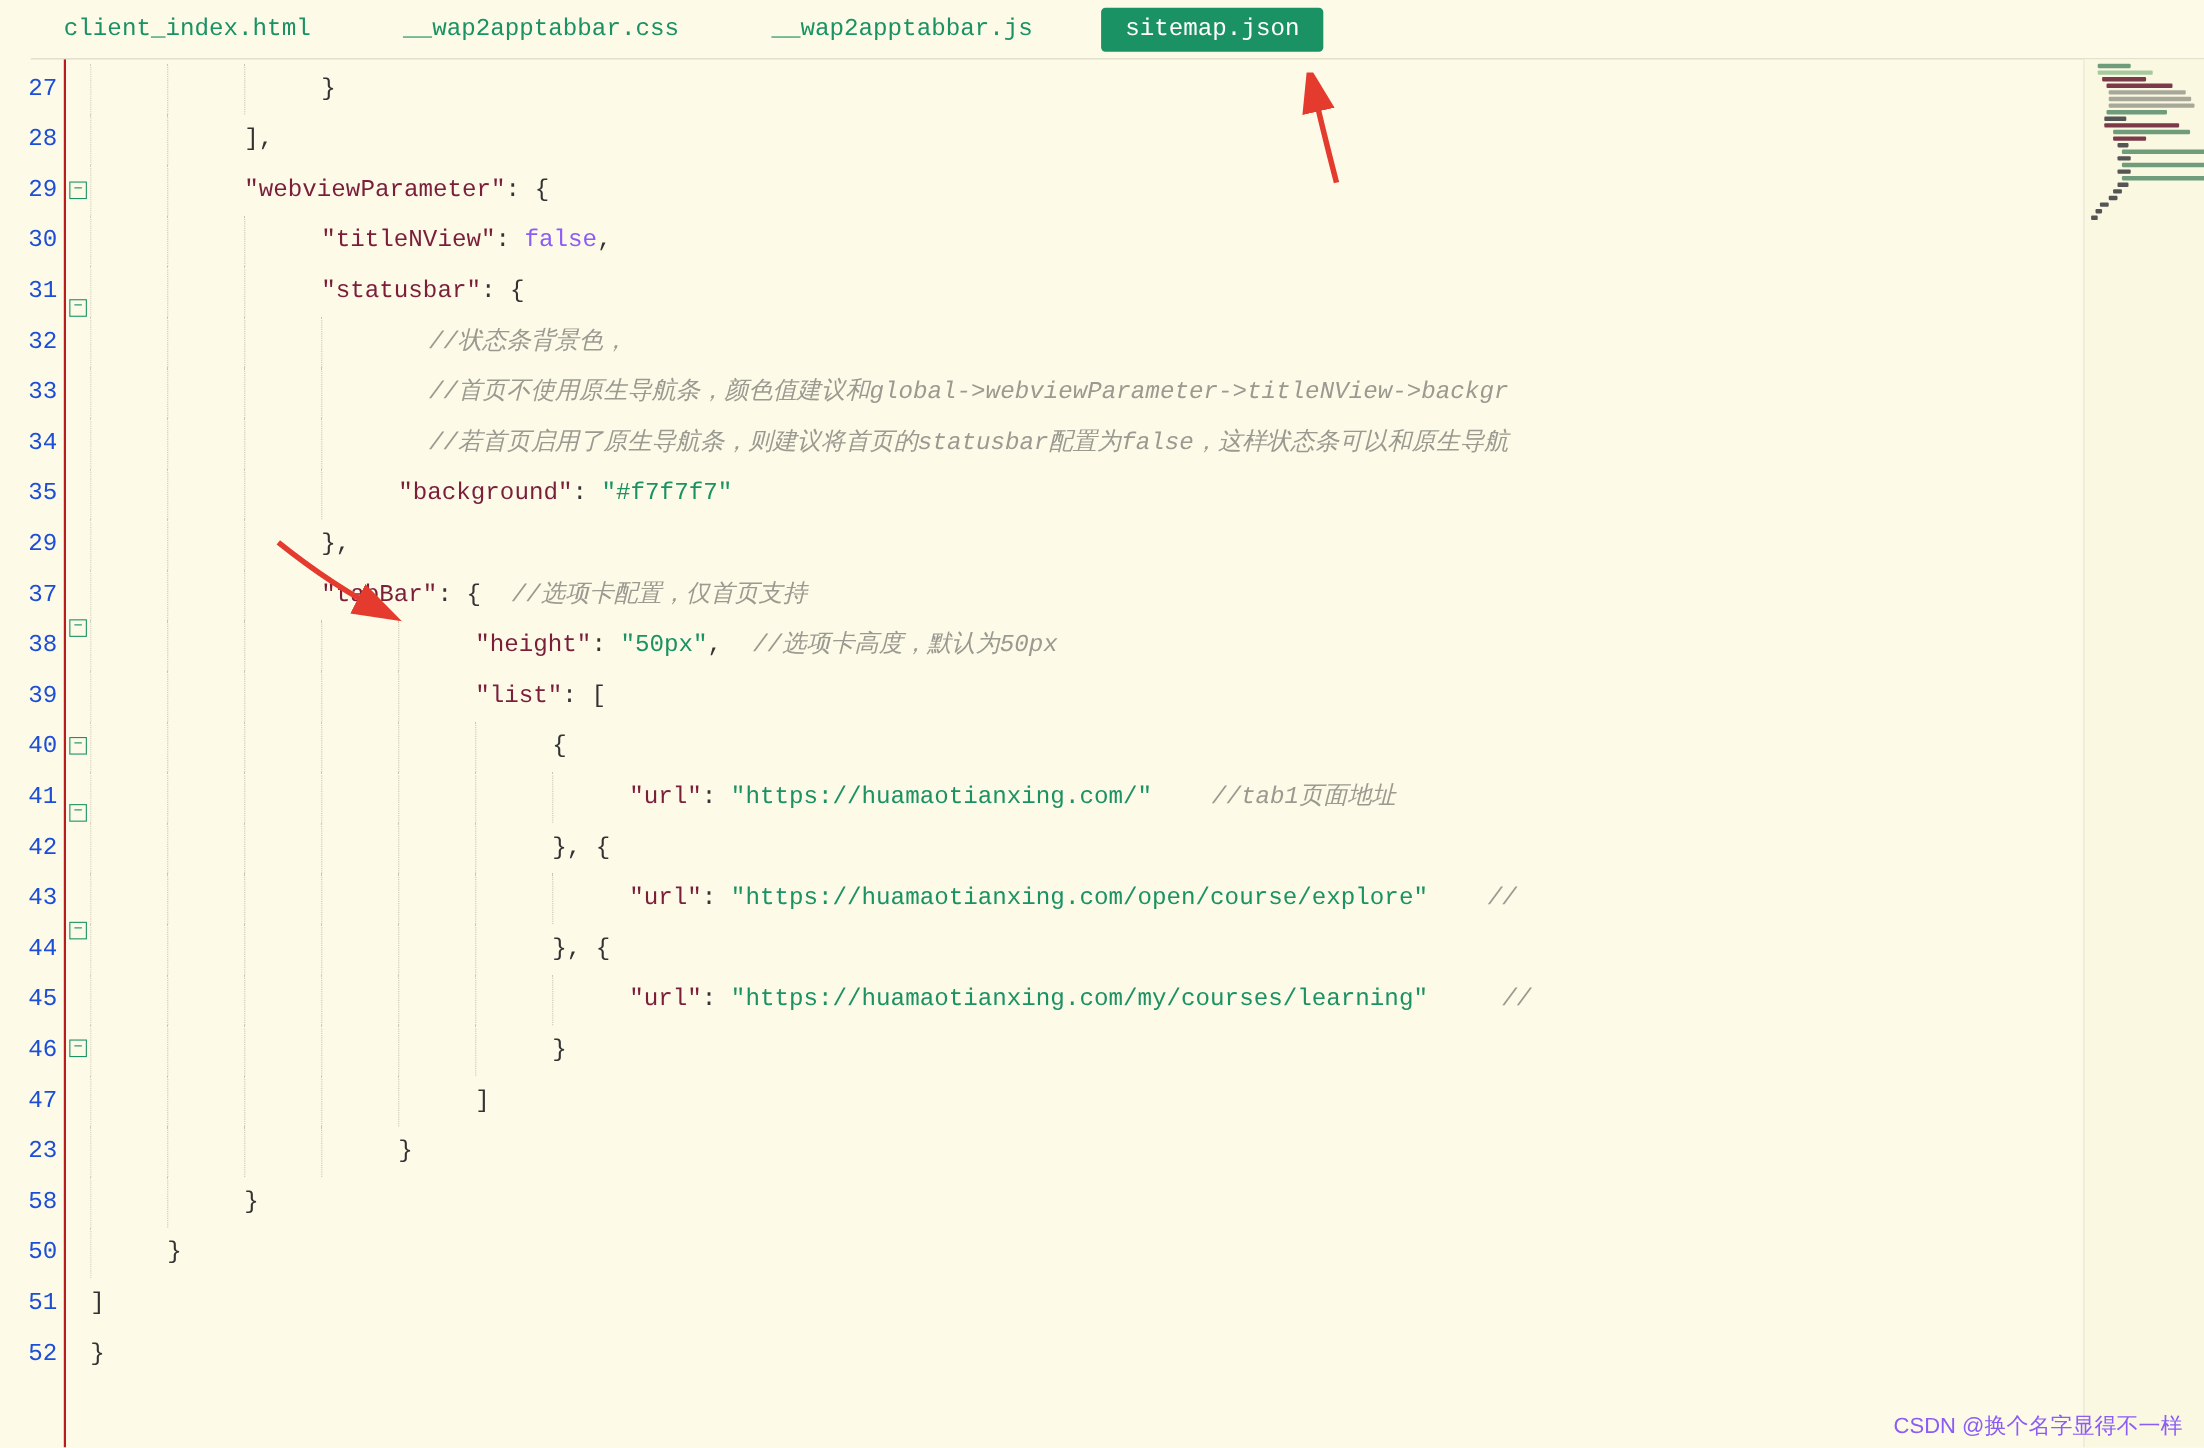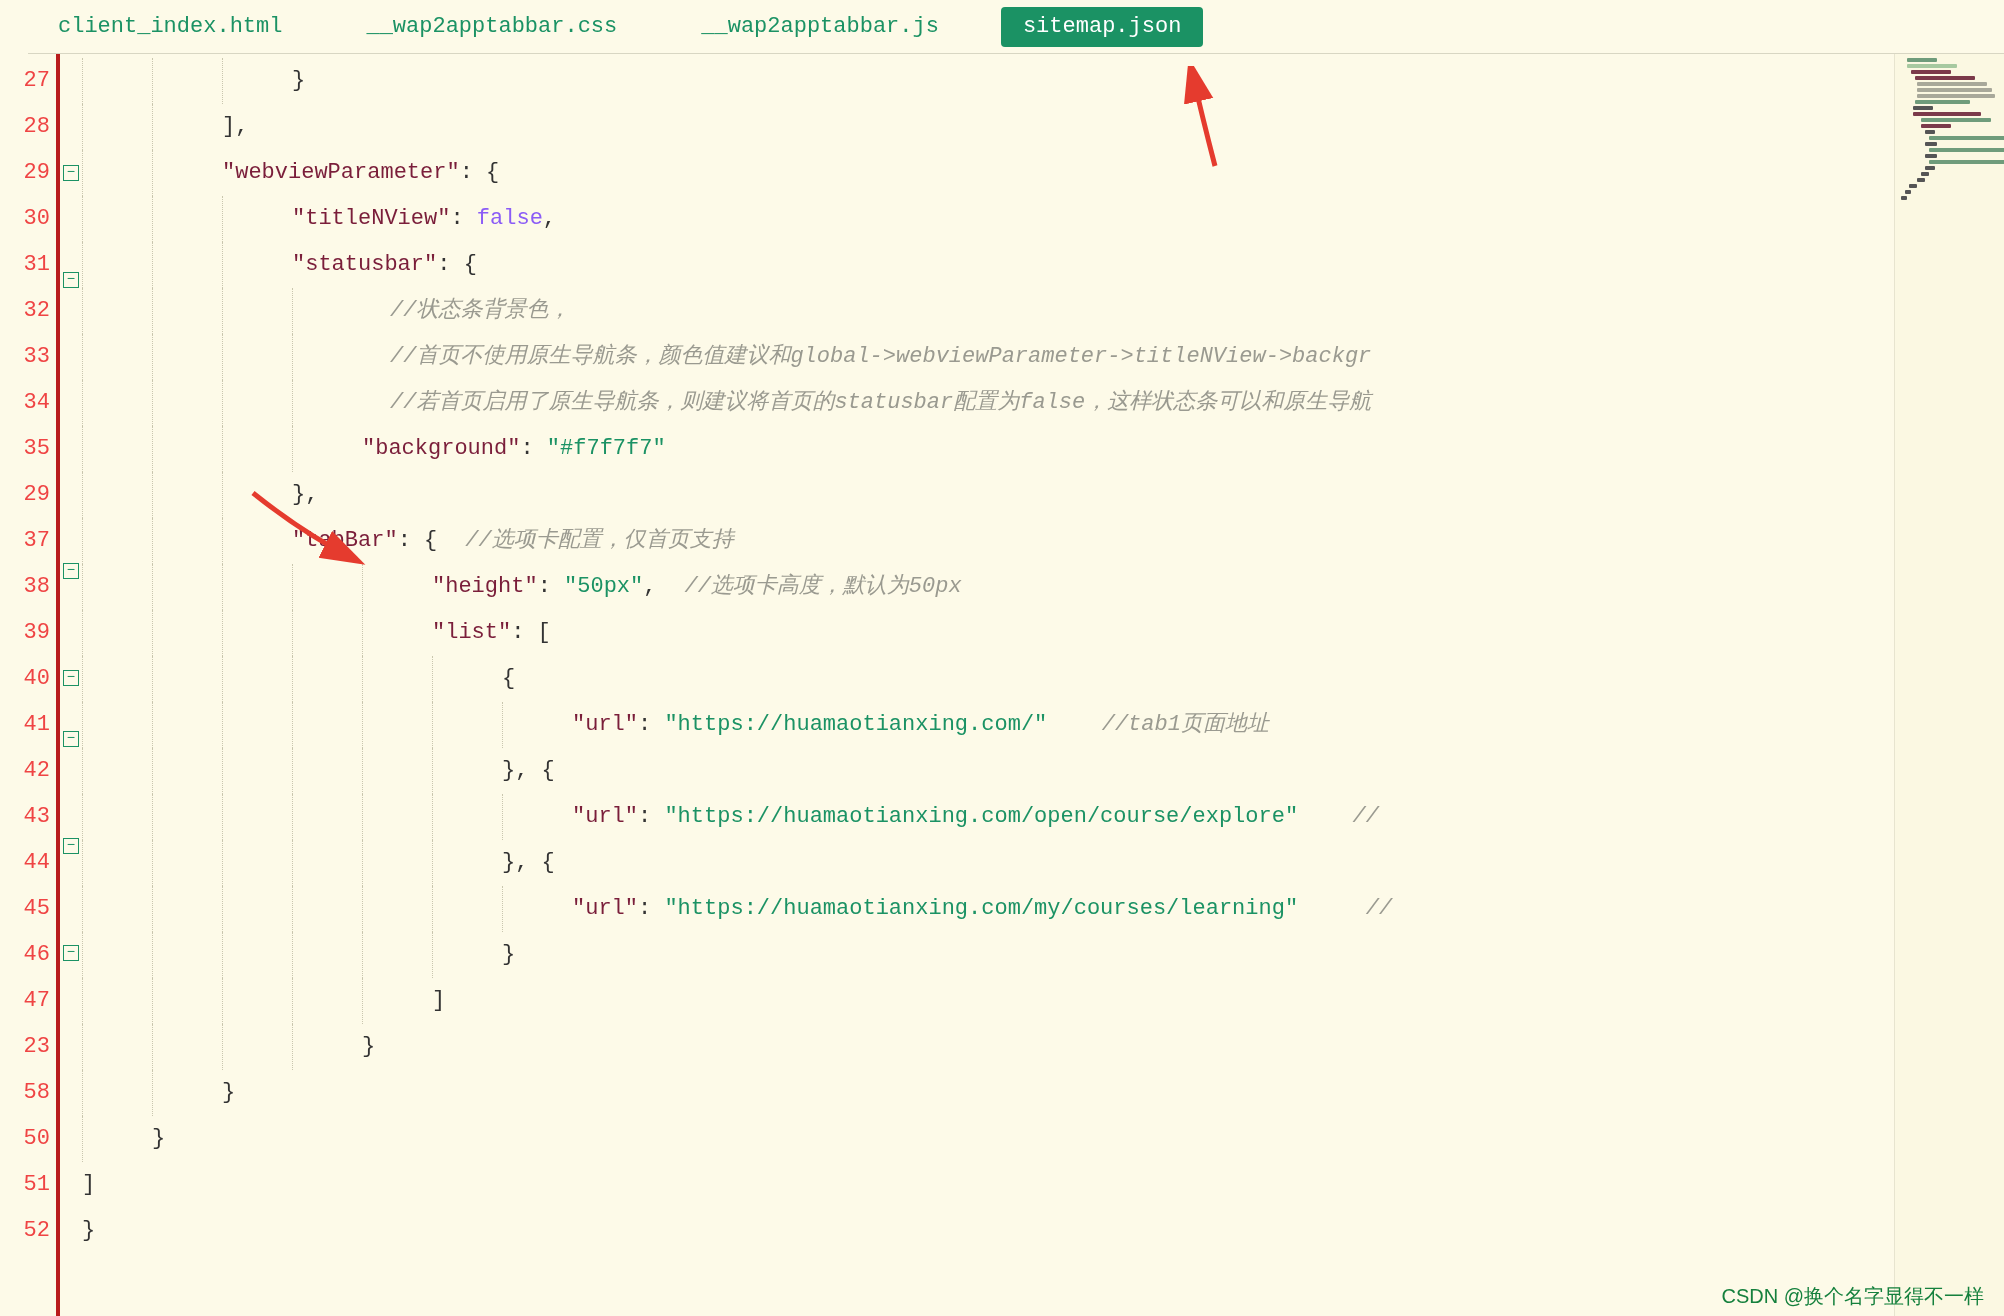--- a/index.html
+++ b/index.html
@@ -39,24 +39,24 @@
   
   .editor {
     display: flex;
     height: calc(100% - 54px);
     position: relative;
   }
   .gutter {
     width: 60px;
     text-align: right;
     padding-top: 4px;
-    color: #ef4444;
+    color: #1d4ed8;
     font-size: 22px;
     line-height: 46px;
-    border-right: 4px solid #b91c1c;
+    border-right: 2px solid #b91c1c;
     user-select: none;
   }
   .gutter .ln { padding-right: 6px; height: 46px;}
   .fold-col {
     width: 22px;
     padding-top: 4px;
     line-height: 46px;
     text-align: center;
     color: #1b9264;
     font-size: 16px;
@@ -99,21 +99,21 @@
   .mm-line { height: 4px; margin-bottom: 2px; border-radius:1px; }
   
   .arrow {
     position: absolute;
     pointer-events: none;
   }
   .watermark {
     position: absolute;
     right: 20px;
     bottom: 6px;
-    color: #15803d;
+    color: #8b5cf6;
     font-size: 20px;
     font-family: sans-serif;
   }
 </style>
 </head>
 <body>
 
 <div class="tabbar">
   <div class="tab">client_index.html</div>
   <div class="tab">__wap2apptabbar.css</div>

